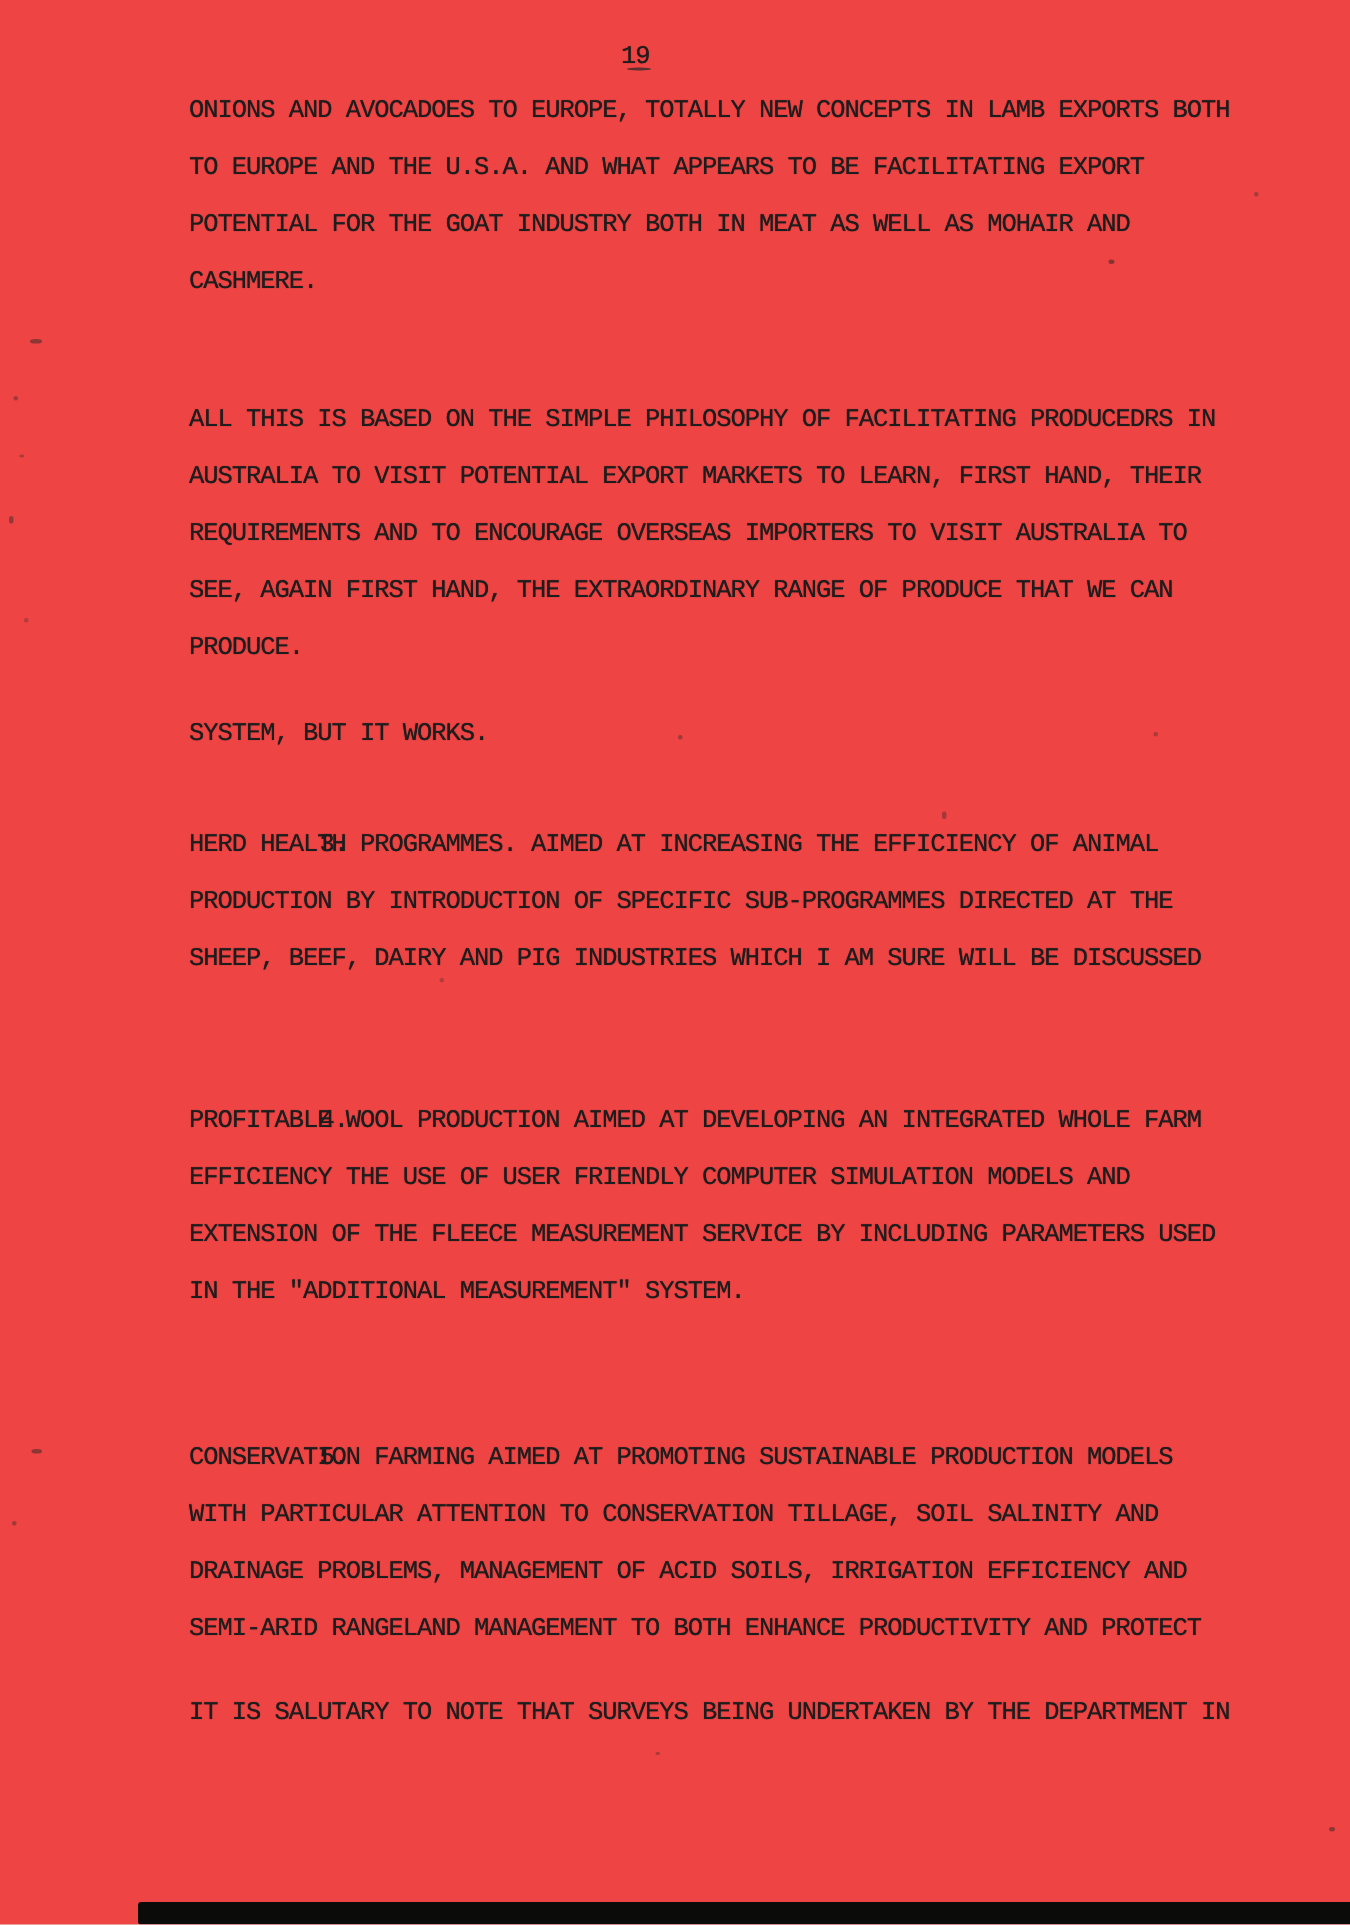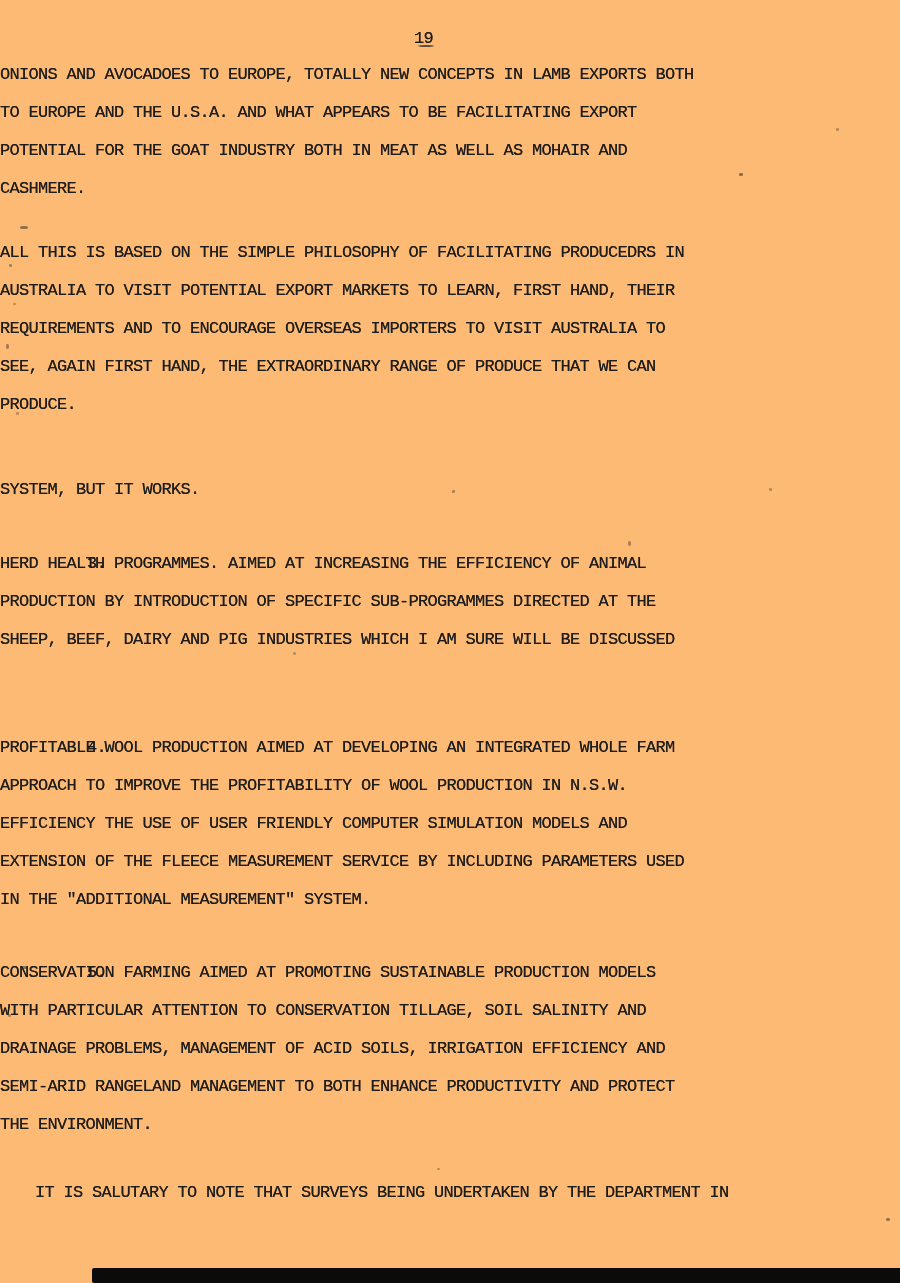--- a/index.html
+++ b/index.html
@@ -5,39 +5,40 @@
   html, body {
     margin: 0;
     padding: 0;
     background: #e8e8e6;
   }
   .page {
     position: relative;
     width: 900px;
     height: 1283px;
     margin: 0 auto;
-    background: #fdba74;
+    background: #ef4444;
     overflow: hidden;
     font-family: "Liberation Mono", "DejaVu Sans Mono", monospace;
     color: #1d1d1d;
   }
   .tline {
     font-size: 17px;
     letter-spacing: -0.7px;
     line-height: 38px;
     height: 38px;
     white-space: pre;
     text-shadow: 0 0 0.6px rgba(25,25,25,0.85);
   }
   .block {
     position: absolute;
     left: 0;
     right: 0;
   }
   .block .tline {
+    padding-left: 126px;
   }
   .marker {
     position: absolute;
     left: 87px;
     top: 0;
   }
   .pageno {
     position: absolute;
     left: 414px;
     top: 20px;
@@ -59,53 +60,51 @@
 <div class="page">
   <div class="pageno tline">19</div>
 
   <div id="text-blocks">
       <div class="block" style="top: 56px;">
         <div class="tline">ONIONS AND AVOCADOES TO EUROPE, TOTALLY NEW CONCEPTS IN LAMB EXPORTS BOTH</div>
         <div class="tline">TO EUROPE AND THE U.S.A. AND WHAT APPEARS TO BE FACILITATING EXPORT</div>
         <div class="tline">POTENTIAL FOR THE GOAT INDUSTRY BOTH IN MEAT AS WELL AS MOHAIR AND</div>
         <div class="tline">CASHMERE.</div>
       </div>
-      <div class="block" style="top: 234px;">
+      <div class="block" style="top: 262px;">
         <div class="tline">ALL THIS IS BASED ON THE SIMPLE PHILOSOPHY OF FACILITATING PRODUCEDRS IN</div>
         <div class="tline">AUSTRALIA TO VISIT POTENTIAL EXPORT MARKETS TO LEARN, FIRST HAND, THEIR</div>
         <div class="tline">REQUIREMENTS AND TO ENCOURAGE OVERSEAS IMPORTERS TO VISIT AUSTRALIA TO</div>
         <div class="tline">SEE, AGAIN FIRST HAND, THE EXTRAORDINARY RANGE OF PRODUCE THAT WE CAN</div>
         <div class="tline">PRODUCE.</div>
       </div>
       <div class="block" style="top: 471px;">
         <div class="tline">SYSTEM, BUT IT WORKS.</div>
       </div>
       <div class="block" style="top: 545px;">
         <span class="marker tline">3.</span>
         <div class="tline">HERD HEALTH PROGRAMMES. AIMED AT INCREASING THE EFFICIENCY OF ANIMAL</div>
         <div class="tline">PRODUCTION BY INTRODUCTION OF SPECIFIC SUB-PROGRAMMES DIRECTED AT THE</div>
         <div class="tline">SHEEP, BEEF, DAIRY AND PIG INDUSTRIES WHICH I AM SURE WILL BE DISCUSSED</div>
       </div>
       <div class="block" style="top: 729px;">
         <span class="marker tline">4.</span>
         <div class="tline">PROFITABLE WOOL PRODUCTION AIMED AT DEVELOPING AN INTEGRATED WHOLE FARM</div>
-        <div class="tline">APPROACH TO IMPROVE THE PROFITABILITY OF WOOL PRODUCTION IN N.S.W.</div>
         <div class="tline">EFFICIENCY THE USE OF USER FRIENDLY COMPUTER SIMULATION MODELS AND</div>
         <div class="tline">EXTENSION OF THE FLEECE MEASUREMENT SERVICE BY INCLUDING PARAMETERS USED</div>
         <div class="tline">IN THE "ADDITIONAL MEASUREMENT" SYSTEM.</div>
       </div>
       <div class="block" style="top: 954px;">
         <span class="marker tline">5.</span>
         <div class="tline">CONSERVATION FARMING AIMED AT PROMOTING SUSTAINABLE PRODUCTION MODELS</div>
         <div class="tline">WITH PARTICULAR ATTENTION TO CONSERVATION TILLAGE, SOIL SALINITY AND</div>
         <div class="tline">DRAINAGE PROBLEMS, MANAGEMENT OF ACID SOILS, IRRIGATION EFFICIENCY AND</div>
         <div class="tline">SEMI-ARID RANGELAND MANAGEMENT TO BOTH ENHANCE PRODUCTIVITY AND PROTECT</div>
-        <div class="tline">THE ENVIRONMENT.</div>
       </div>
-      <div class="block" style="top: 1174px; margin-left: 35px;">
+      <div class="block" style="top: 1124px;">
         <div class="tline">IT IS SALUTARY TO NOTE THAT SURVEYS BEING UNDERTAKEN BY THE DEPARTMENT IN</div>
       </div>
     </div>
 
   <div id="artifact-layer">
       <div class="speck" style="left: 418px; top: 45px; width: 16px; height: 2px; opacity: 0.75;"></div>
       <div class="speck" style="left: 20px; top: 226px; width: 8px; height: 3px; opacity: 0.5;"></div>
       <div class="speck" style="left: 9px; top: 264px; width: 3px; height: 3px; opacity: 0.4;"></div>
       <div class="speck" style="left: 13px; top: 303px; width: 3px; height: 2px; opacity: 0.35;"></div>
       <div class="speck" style="left: 6px; top: 344px; width: 3px; height: 5px; opacity: 0.45;"></div>

